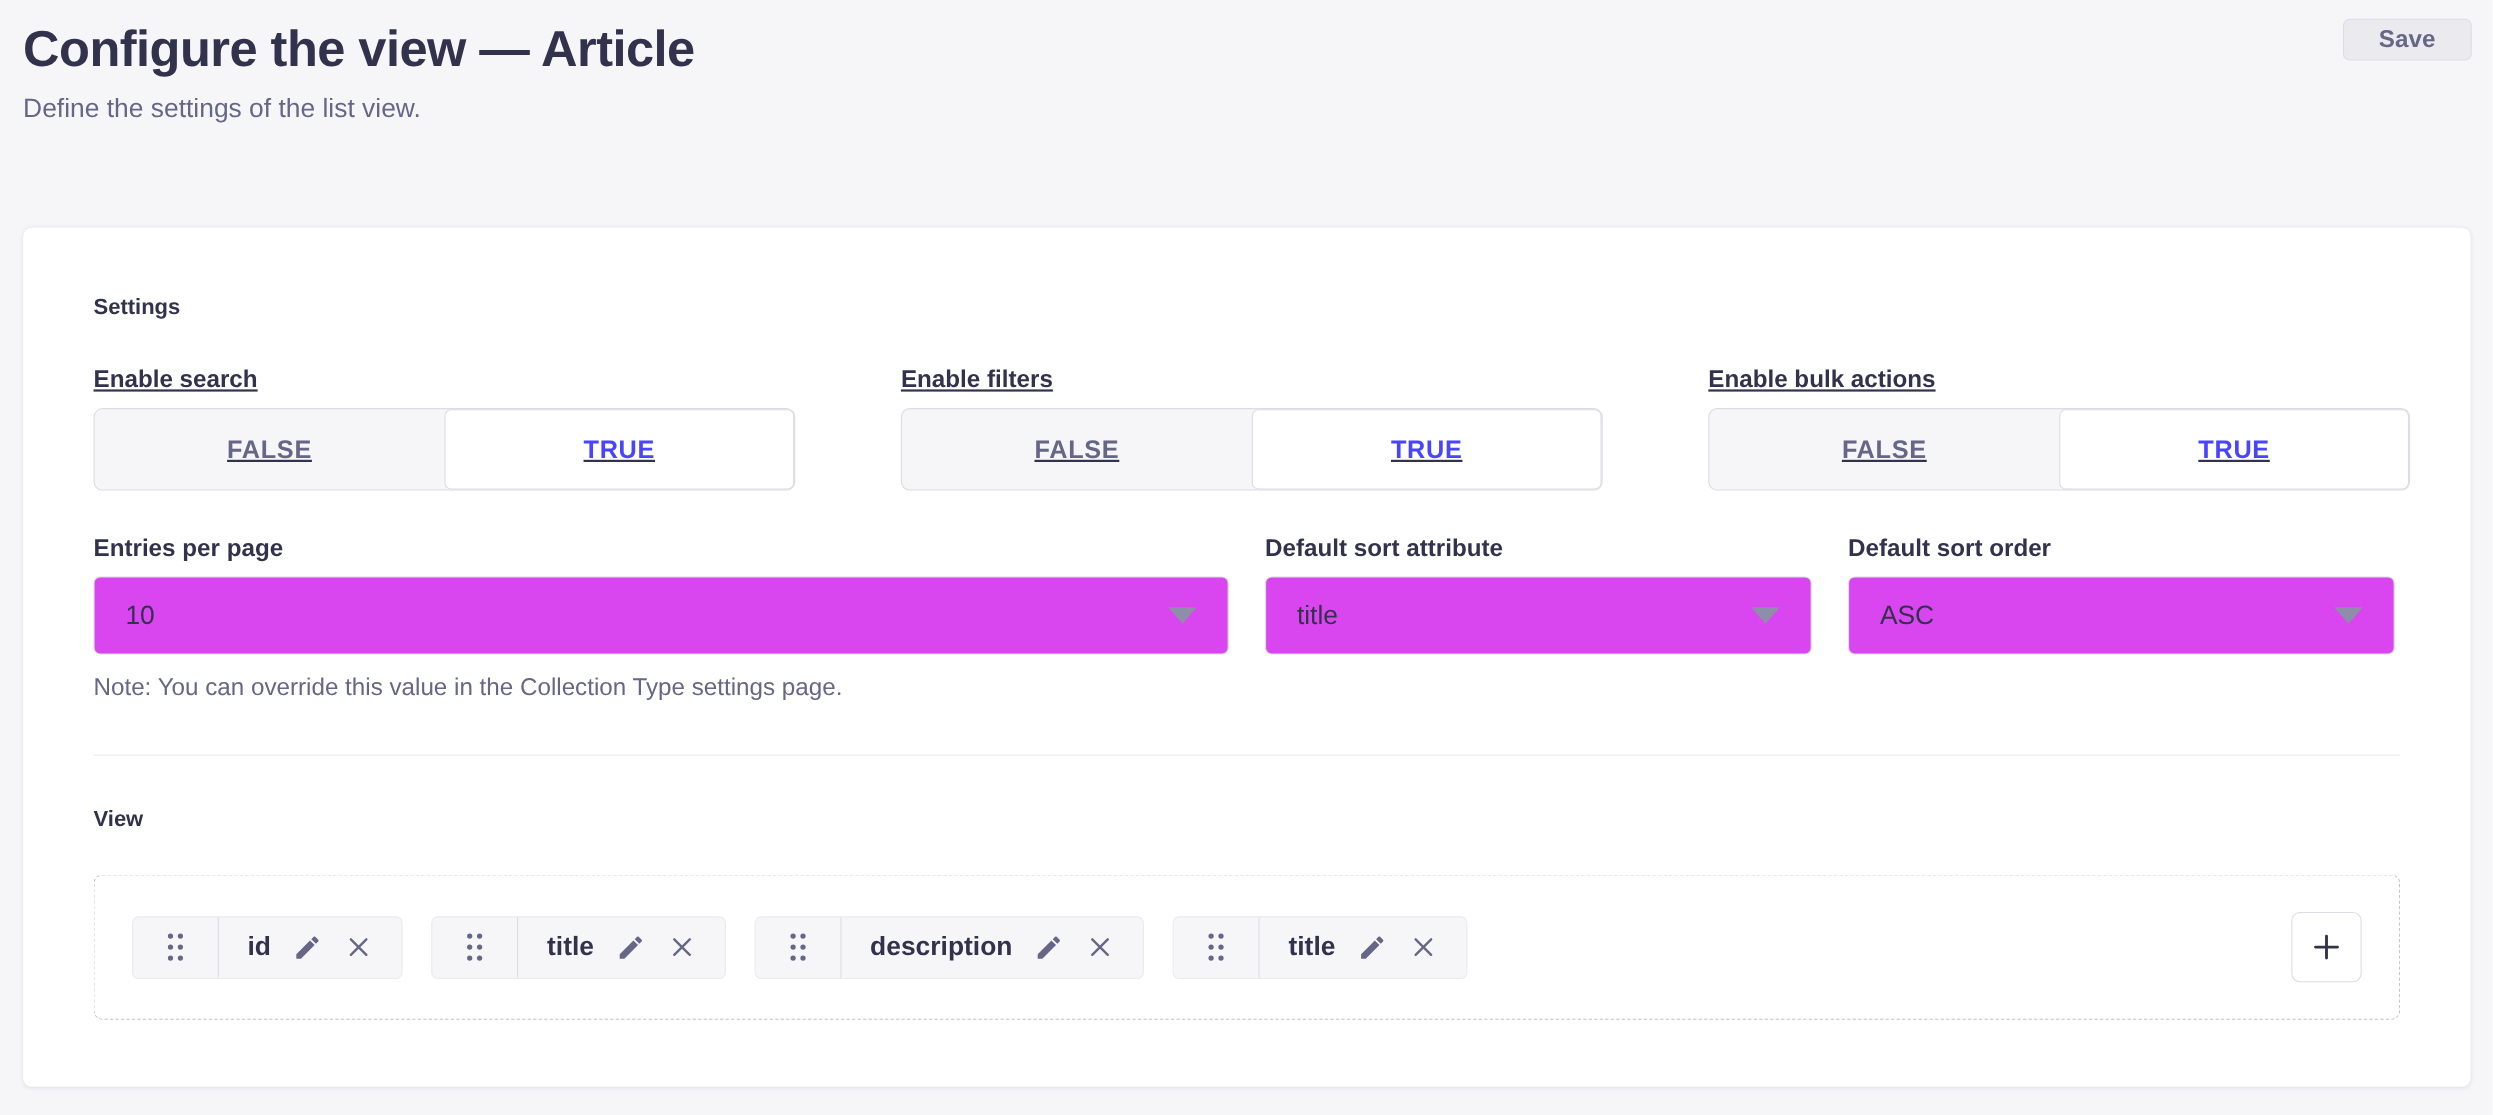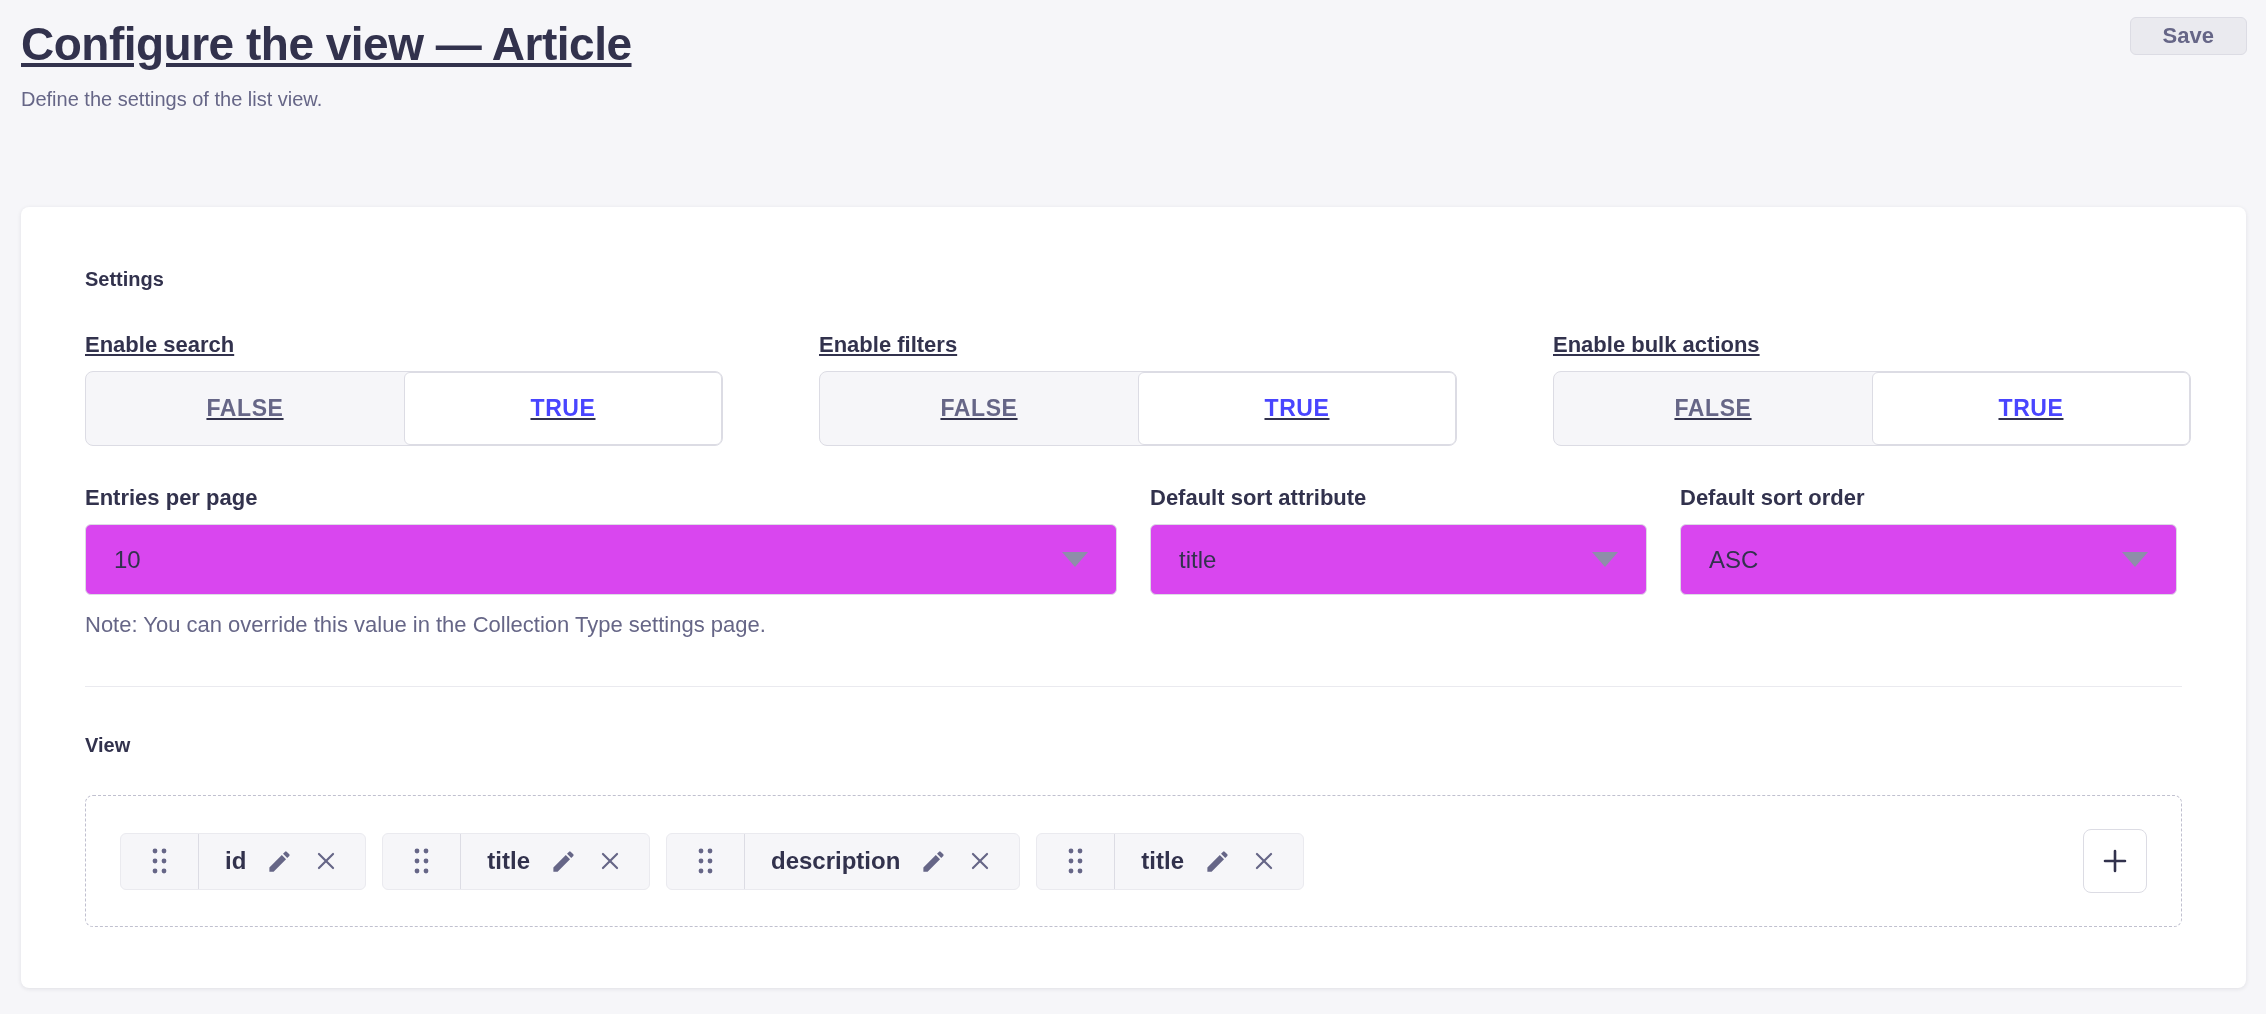--- a/index.html
+++ b/index.html
@@ -10,24 +10,24 @@
     font-family: "Liberation Sans", sans-serif;
     color: #32324d;
     overflow: hidden;
     position: relative;
   }
 
   
   .header { position: relative; padding: 16px 21px 0 21px; }
   .page-title {
     margin: 0; font-size: 46px; line-height: 56px;
-    font-weight: bold; color: #32324d; letter-spacing: -0.5px; text-decoration: underline;
+    font-weight: bold; color: #32324d; letter-spacing: -0.5px;
   }
   .page-subtitle {
-    margin: 12px 0 0 0; font-size: 20px; line-height: 30px;
+    margin: 12px 0 0 0; font-size: 24px; line-height: 30px;
     color: #666687; font-weight: normal;
   }
   .save-btn {
     position: absolute; top: 17px; right: 19px;
     height: 38px; padding: 0 32px;
     background: #eaeaef; border: 1px solid #dcdce4; border-radius: 6px;
     color: #666687; font-size: 22px; font-weight: bold;
     font-family: "Liberation Sans", sans-serif;
     display: flex; align-items: center; justify-content: center;
     cursor: default;
@@ -93,21 +93,21 @@
   
   .divider { margin: 48px 0 0 0; border: none; border-top: 1px solid #eaeaef; height: 0; }
 
   
   .view-title { margin-top: 42px; }
   .field-list {
     margin-top: 34px; height: 132px;
     border: 1px dashed #c0c0cf; border-radius: 8px;
     display: flex; align-items: center; padding: 0 34px;
   }
-  .pills { display: flex; align-items: center; gap: 16px; text-align: right; }
+  .pills { display: flex; align-items: center; gap: 26px; text-align: right; }
   .pill {
     height: 57px; background: #f6f6f9;
     border: 1px solid #eaeaef; border-radius: 6px;
     display: flex; align-items: stretch; cursor: grab;
   }
   .pill-handle {
     width: 78px; display: flex; align-items: center; justify-content: center;
     border-right: 1px solid #dcdce4; cursor: grab;
   }
   .pill-body {

